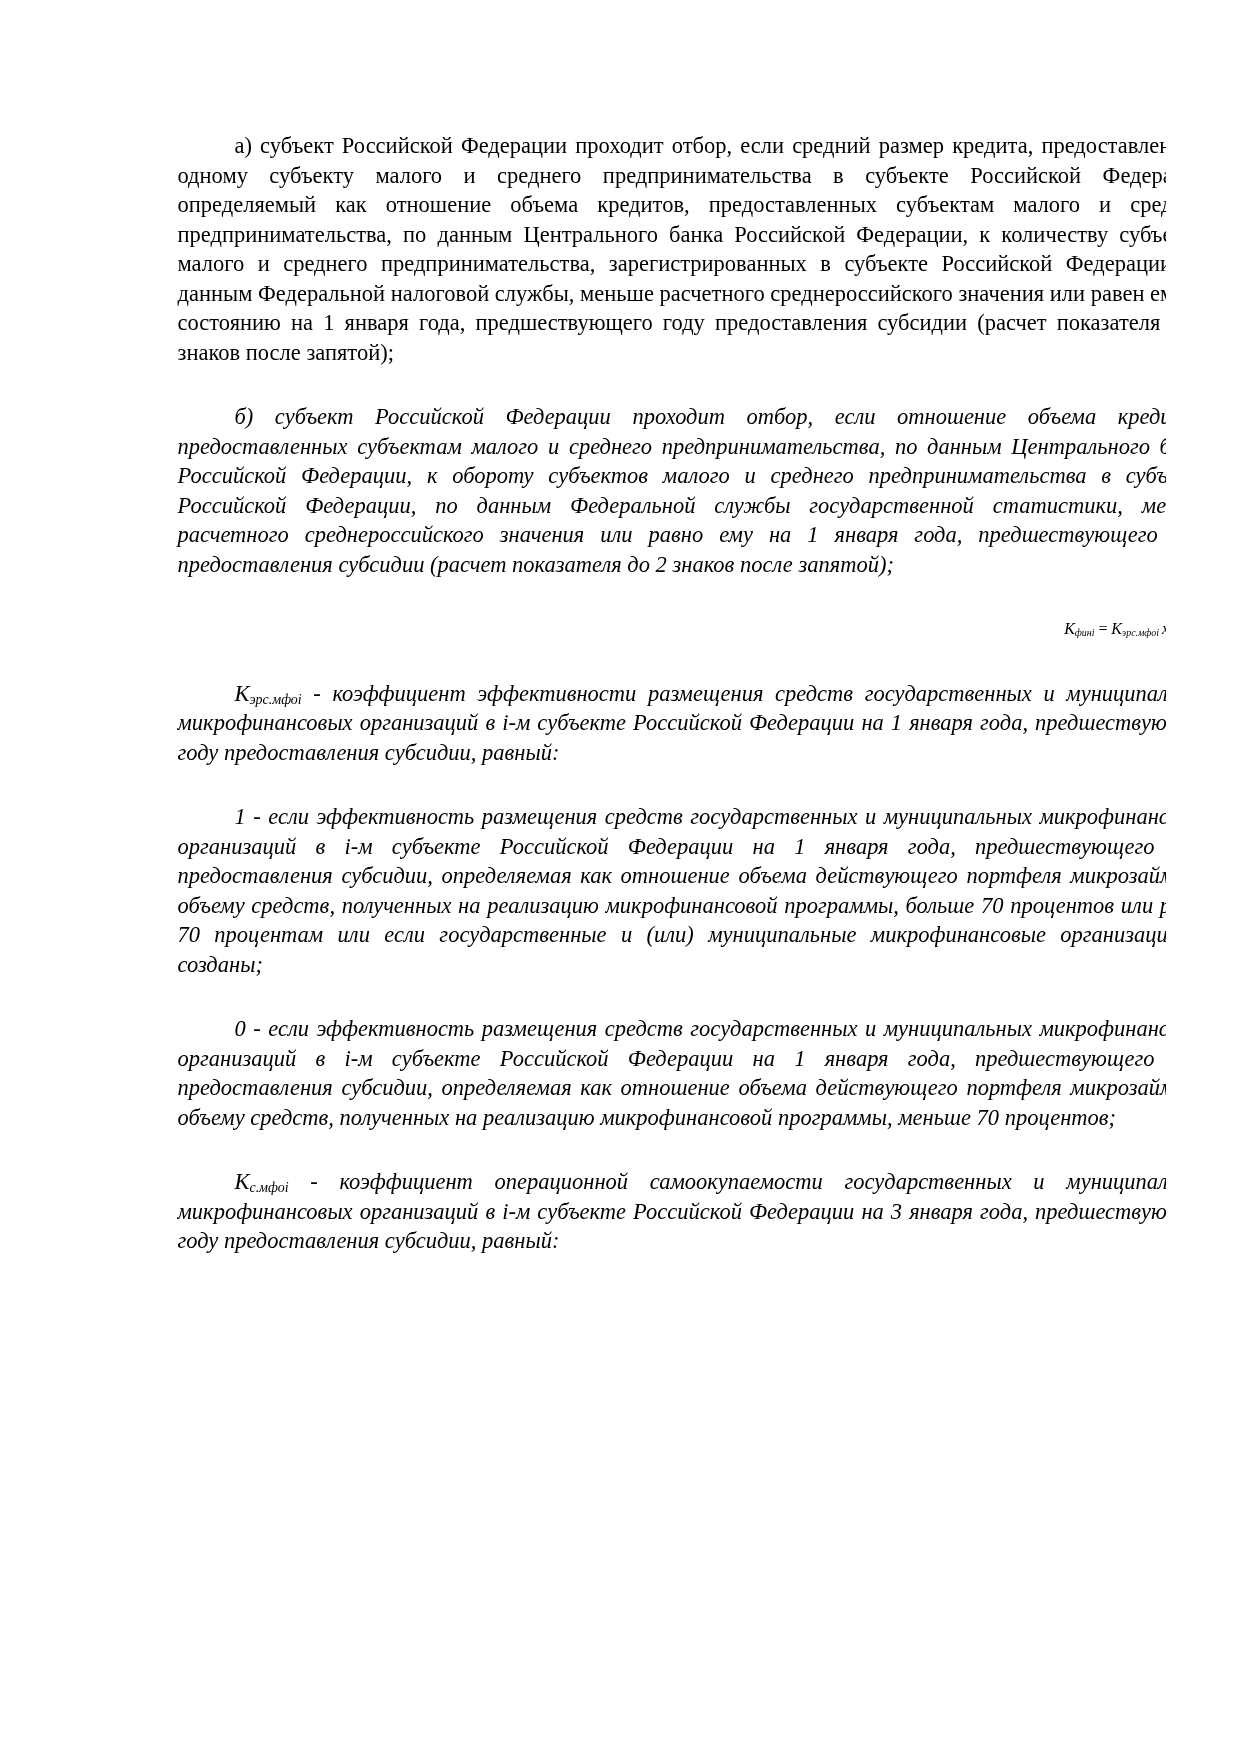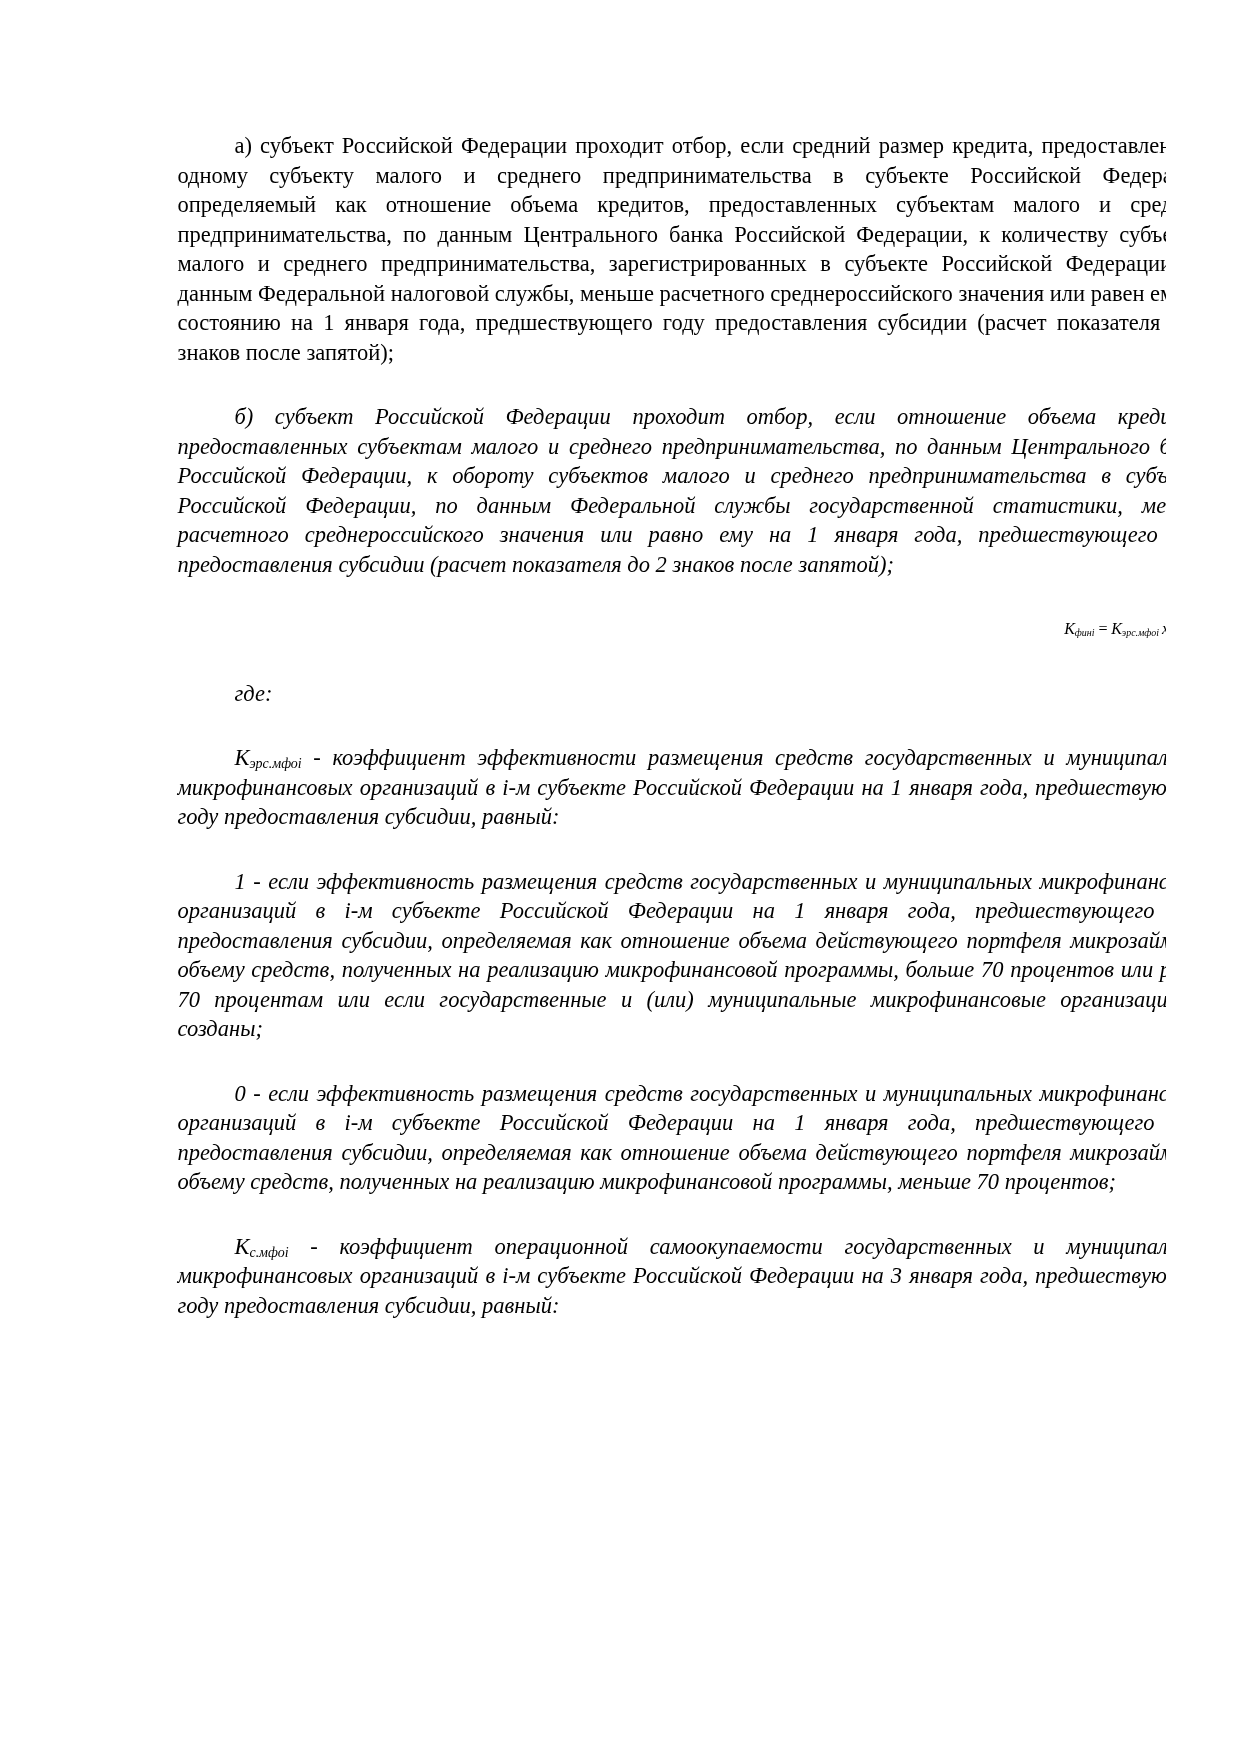--- a/index.html
+++ b/index.html
@@ -71,21 +71,20 @@
   <div class="content">
 
     <p class="para">а) субъект Российской Федерации проходит отбор, если средний размер кредита, предоставленного одному субъекту малого и среднего предпринимательства в субъекте Российской Федерации, определяемый как отношение объема кредитов, предоставленных субъектам малого и среднего предпринимательства, по данным Центрального банка Российской Федерации, к количеству субъектов малого и среднего предпринимательства, зарегистрированных в субъекте Российской Федерации, по данным Федеральной налоговой службы, меньше расчетного среднероссийского значения или равен ему по состоянию на 1 января года, предшествующего году предоставления субсидии (расчет показателя до 2 знаков после запятой);</p>
 
     <p class="para">б) субъект Российской Федерации проходит отбор, если отношение объема кредитов, предоставленных субъектам малого и среднего предпринимательства, по данным Центрального банка Российской Федерации, к обороту субъектов малого и среднего предпринимательства в субъекте Российской Федерации, по данным Федеральной службы государственной статистики, меньше расчетного среднероссийского значения или равно ему на 1 января года, предшествующего году предоставления субсидии (расчет показателя до 2 знаков после запятой);</p>
 
 
 
     <p class="para formula"><span class="var"><span>К</span><sub>финi</sub></span><span class="op">=</span><span class="var"><span>К</span><sub>эрс.мфоi</sub></span><span class="op">х</span><span class="var"><span>К</span><sub>с.мфоi</sub></span><span>,</span></p>
 
-    <p class="para where">где:</p>
 
     <p class="para"><span class="var"><span>К</span><sub>эрс.мфоi</sub></span><span> - коэффициент эффективности размещения средств государственных и муниципальных микрофинансовых организаций в i-м субъекте Российской Федерации на 1 января года, предшествующего году предоставления субсидии, равный:</span></p>
 
     <p class="para">1 - если эффективность размещения средств государственных и муниципальных микрофинансовых организаций в i-м субъекте Российской Федерации на 1 января года, предшествующего году предоставления субсидии, определяемая как отношение объема действующего портфеля микрозаймов к объему средств, полученных на реализацию микрофинансовой программы, больше 70 процентов или равна 70 процентам или если государственные и (или) муниципальные микрофинансовые организации не созданы;</p>
 
     <p class="para">0 - если эффективность размещения средств государственных и муниципальных микрофинансовых организаций в i-м субъекте Российской Федерации на 1 января года, предшествующего году предоставления субсидии, определяемая как отношение объема действующего портфеля микрозаймов к объему средств, полученных на реализацию микрофинансовой программы, меньше 70 процентов;</p>
 
     <p class="para"><span class="var"><span>К</span><sub>с.мфоi</sub></span><span> - коэффициент операционной самоокупаемости государственных и муниципальных микрофинансовых организаций в i-м субъекте Российской Федерации на 3 января года, предшествующего году предоставления субсидии, равный:</span></p>
 
 

